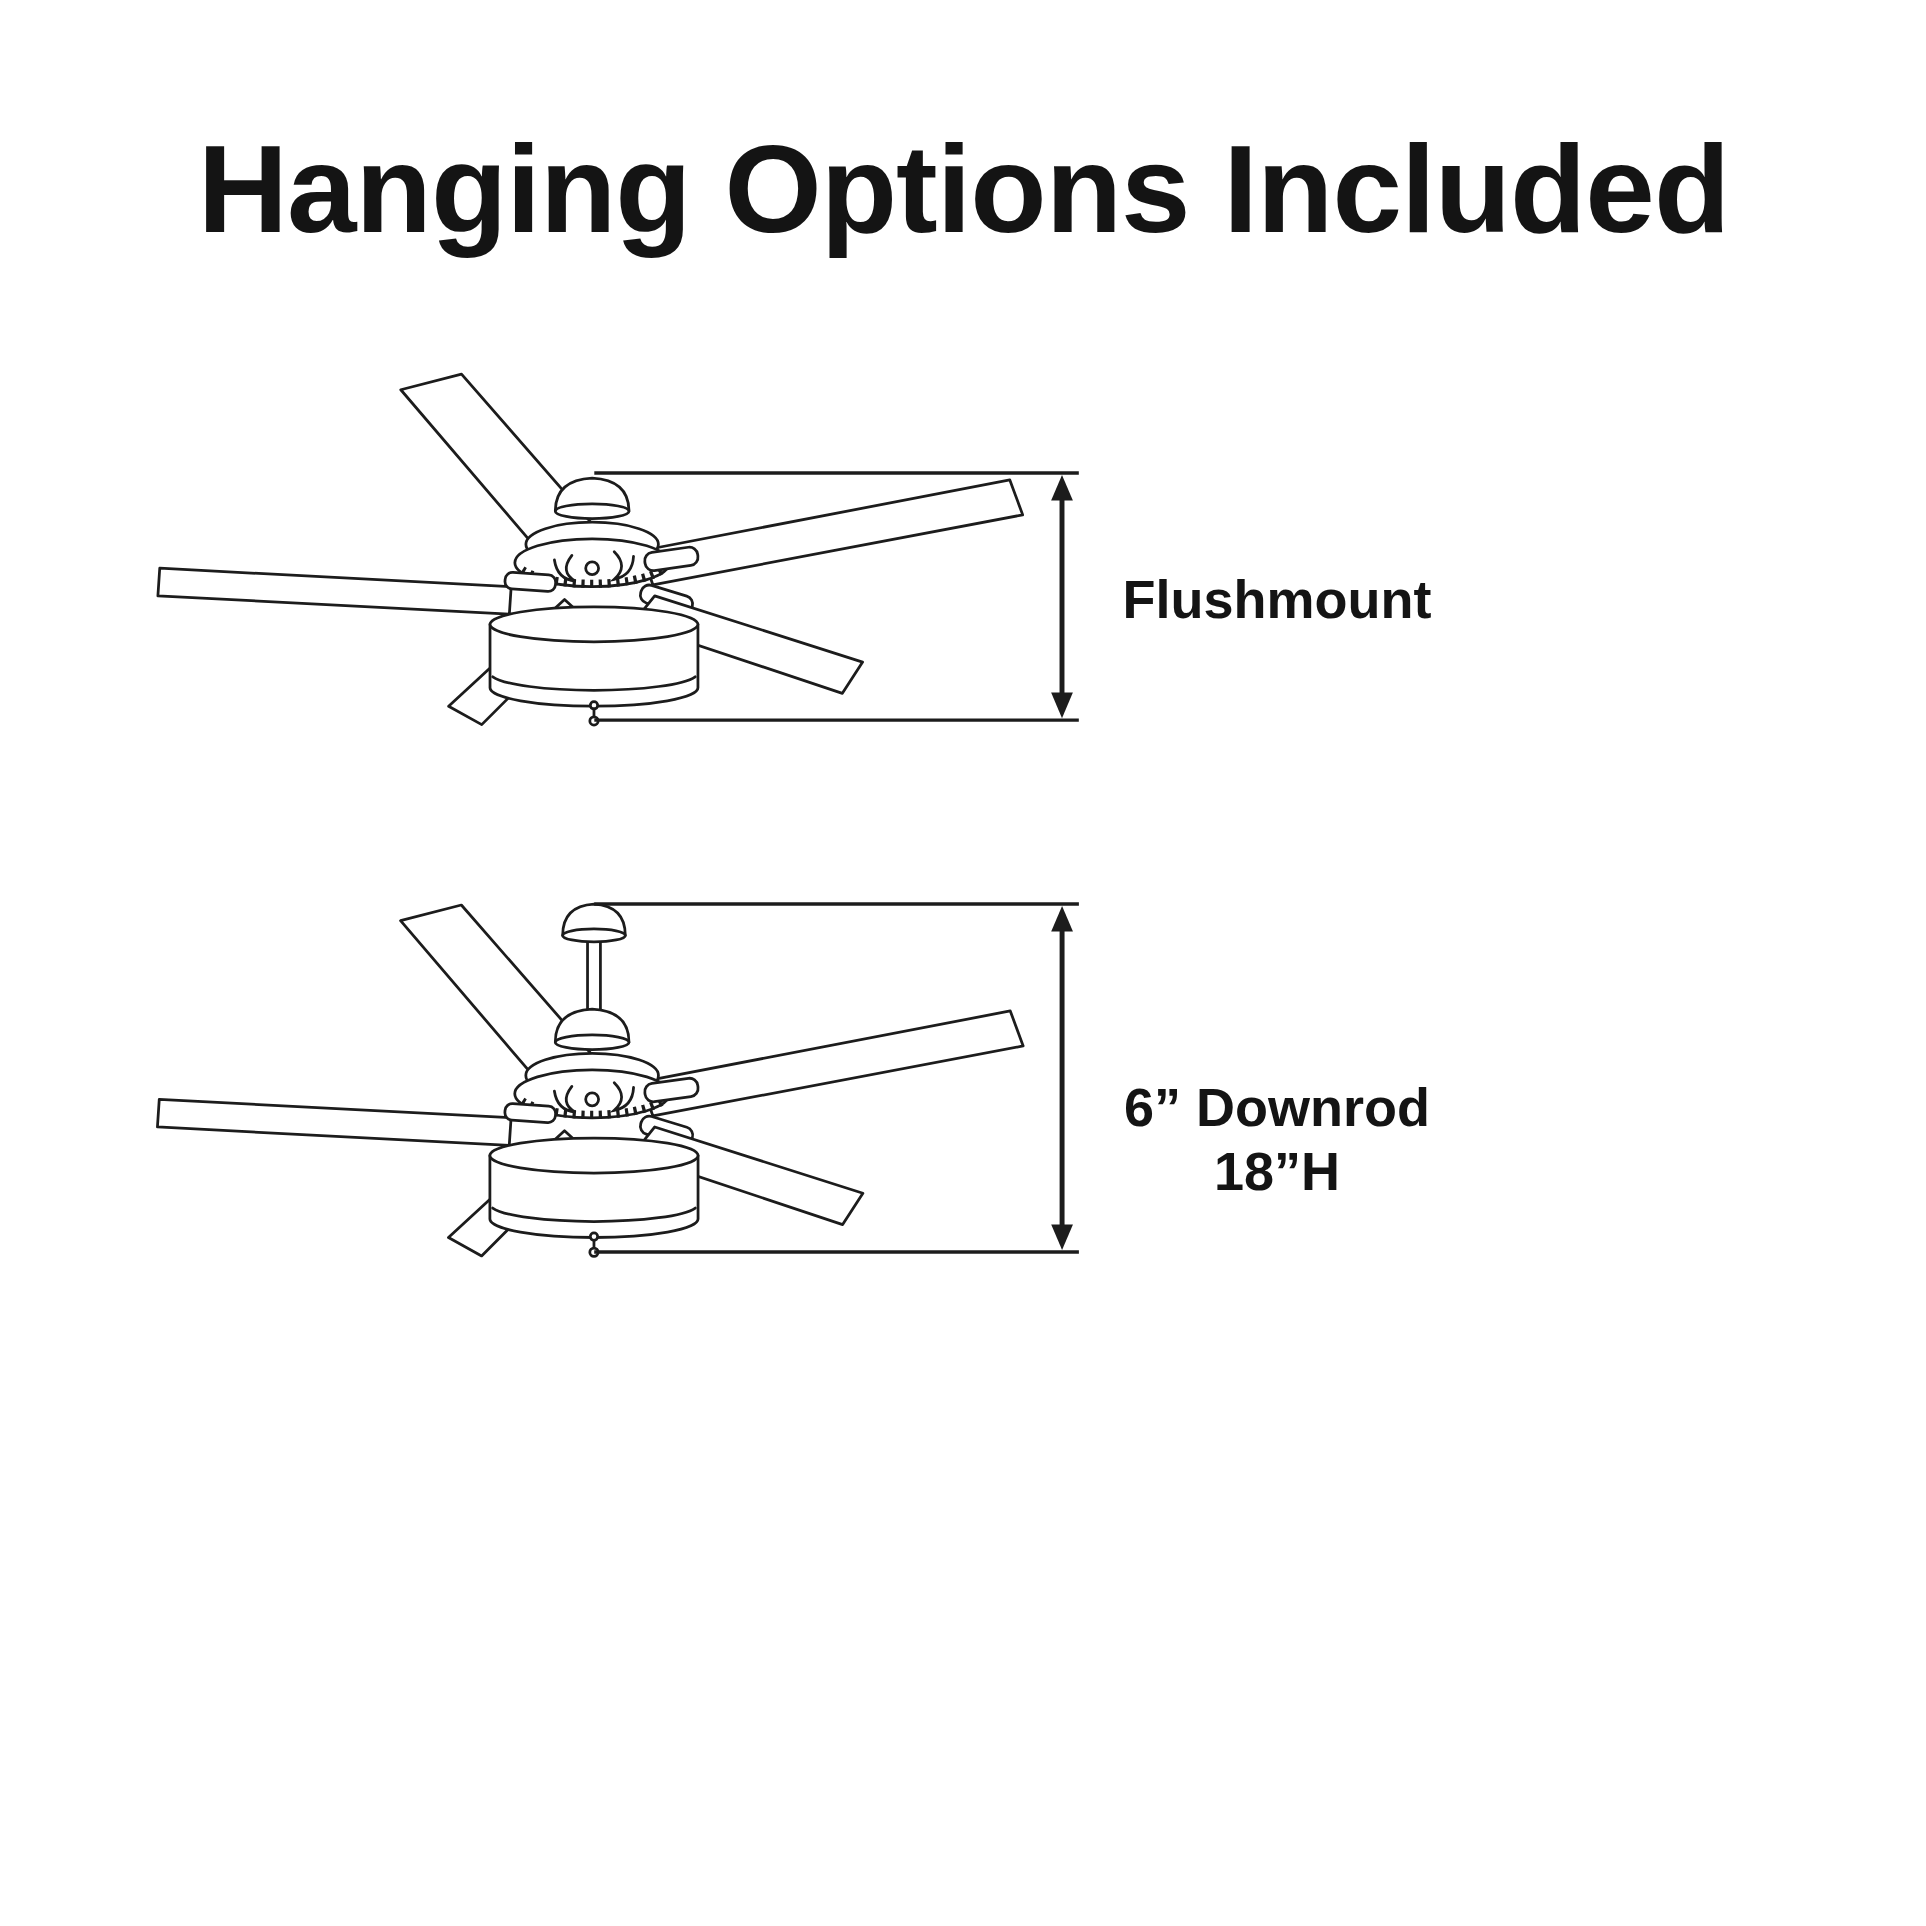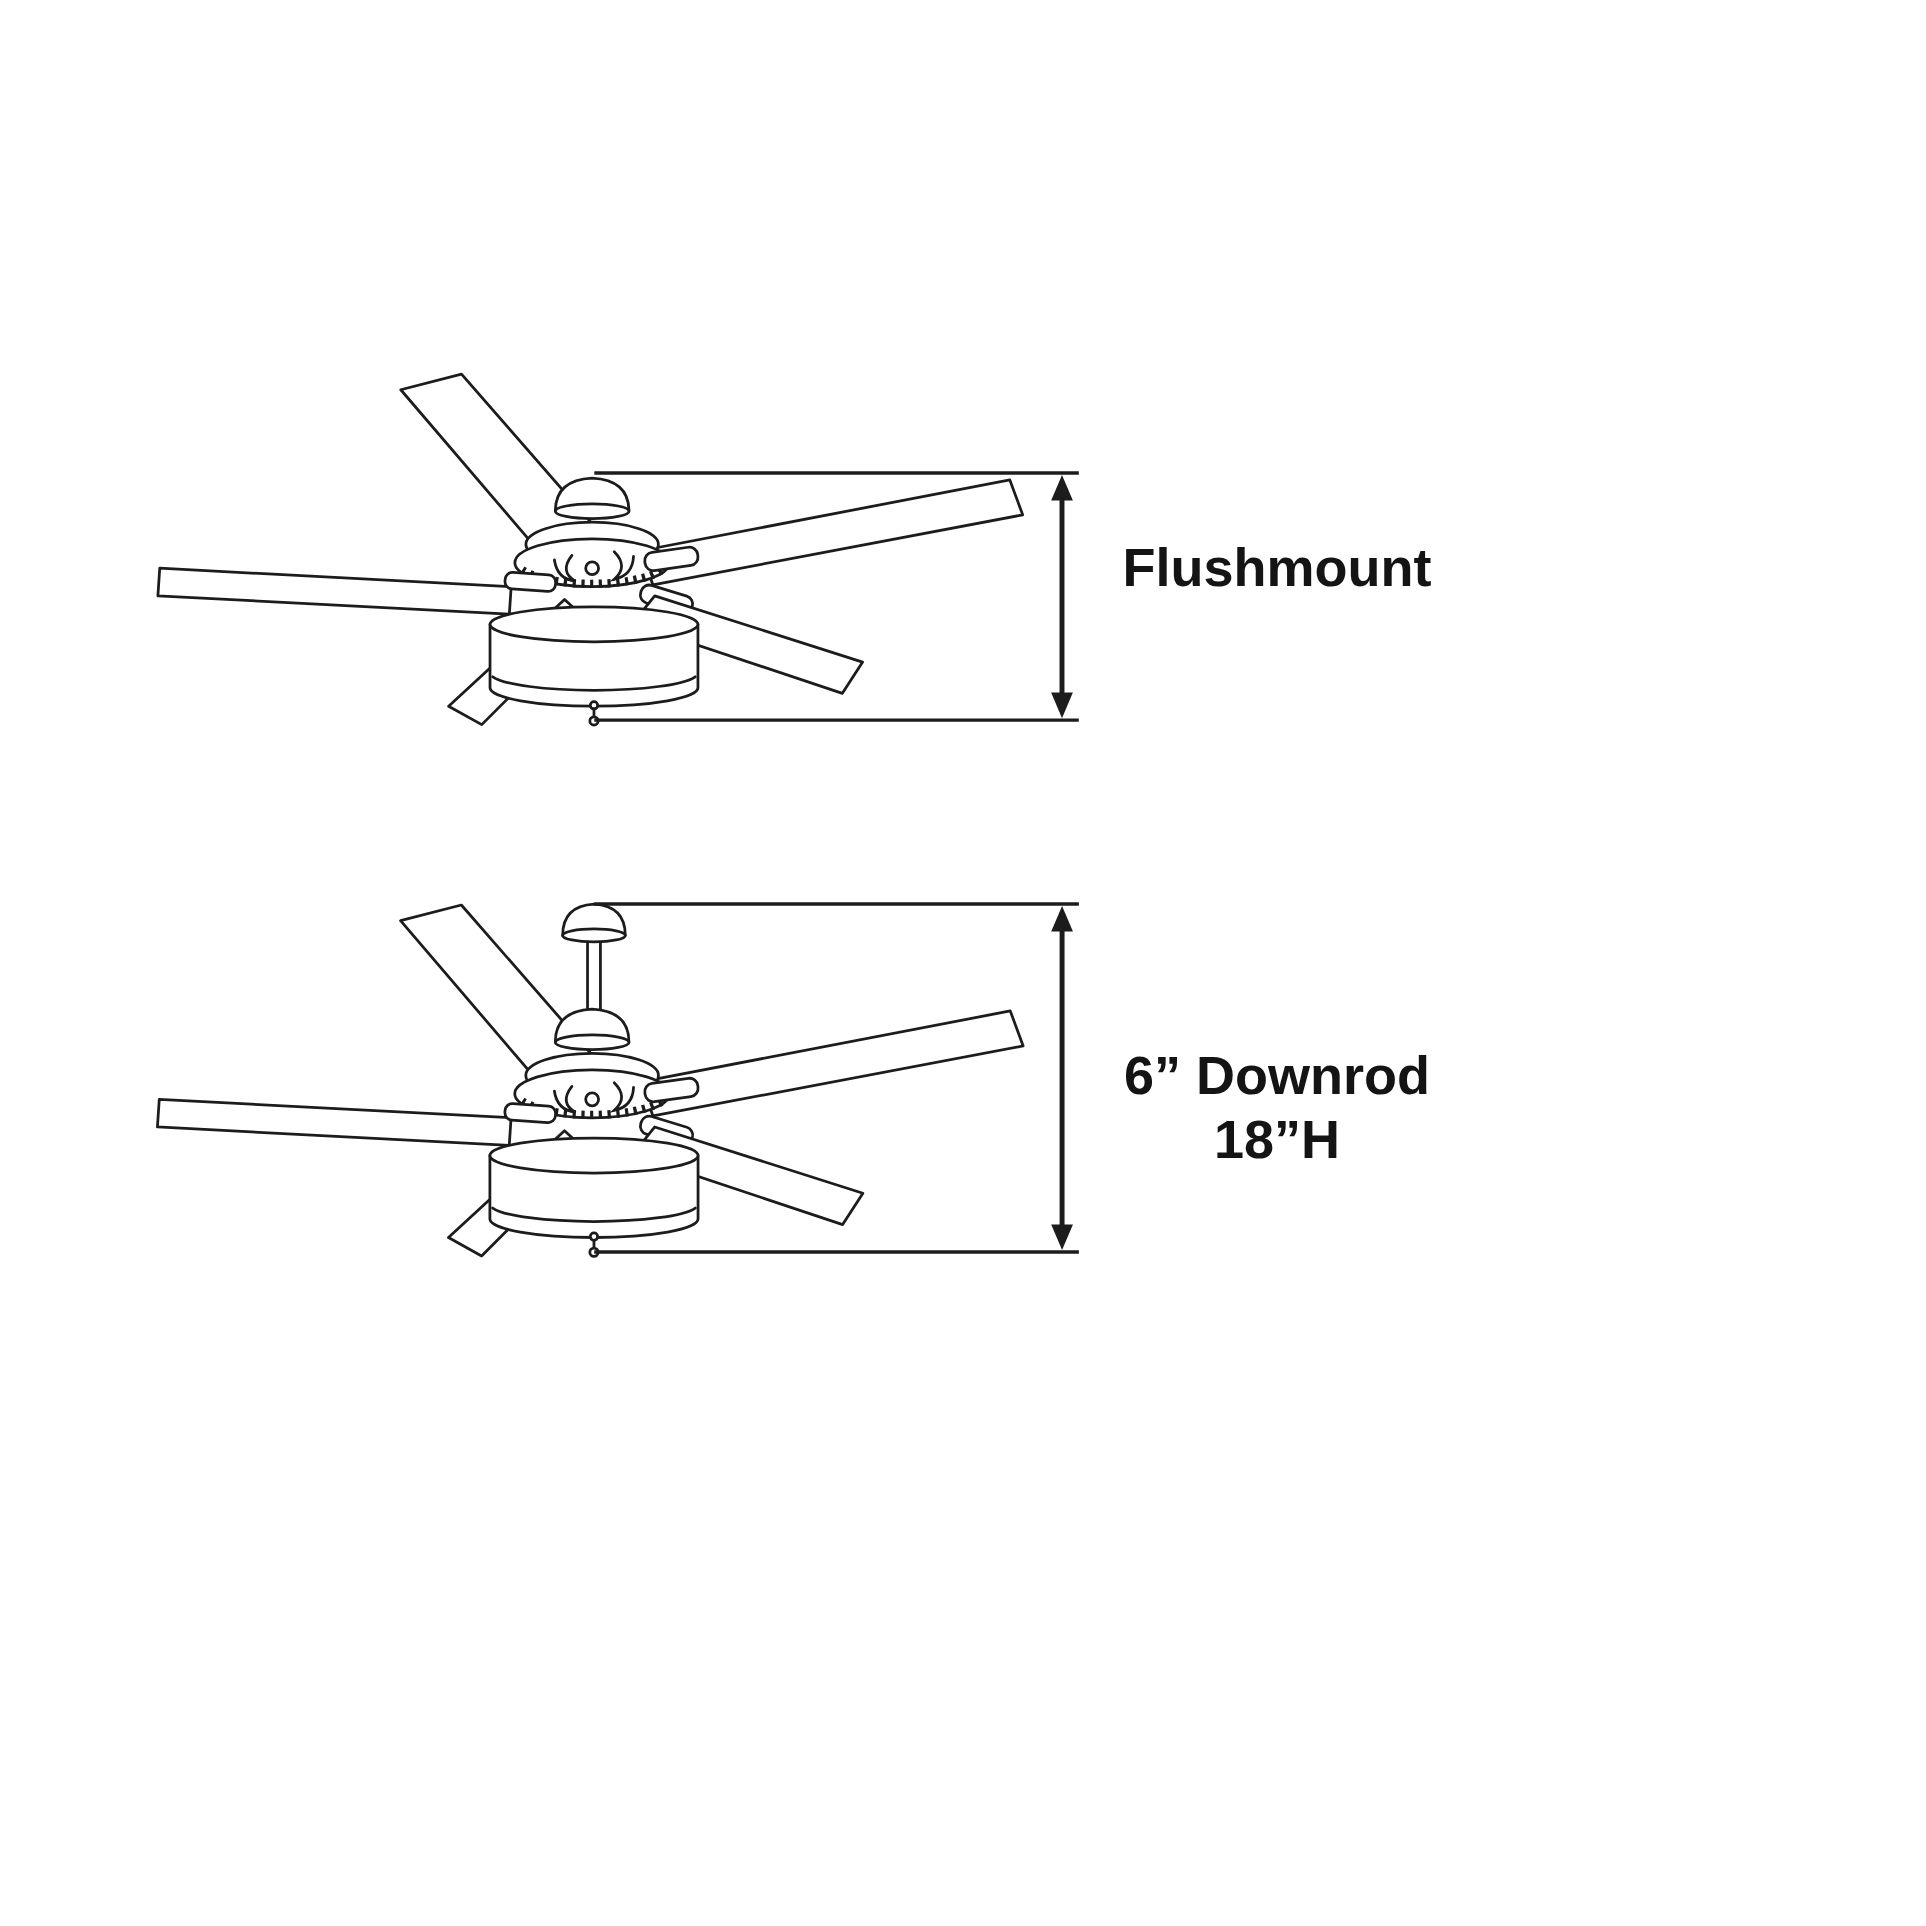--- a/index.html
+++ b/index.html
@@ -28,35 +28,37 @@
   .bracket-1{left:594px;top:465px;width:495px;height:265px;}
   .bracket-2{left:594px;top:896px;width:495px;height:364px;}
   .dim-label{
     position:absolute;
     left:1089px;width:376px;
     text-align:center;
     font-size:54px;
     font-weight:600;
     line-height:1.18;
     color:#141414;
+    margin-top:32px;
   }
   .dim-label-1{top:536px;}
   .dim-label-2{top:1044px;}
   .fanline{fill:#ffffff;stroke:#1c1c1c;stroke-width:3;stroke-linejoin:round;stroke-linecap:round;}
   .fanline-open{fill:none;stroke:#1c1c1c;stroke-width:3;stroke-linecap:round;}
   .fringe{fill:none;stroke:#1c1c1c;stroke-width:9;stroke-dasharray:3.5,6;}
   .dimline{stroke:#1c1c1c;stroke-width:3.5;}
   .dimarrow-line{stroke:#1c1c1c;stroke-width:5;}
   .dimarrow-head{fill:#1c1c1c;stroke:none;}
 </style>
 </head>
 <body>
 
 <div id="page">
 
+  <div class="title">Hanging Options Included</div>
 
   <svg class="fan-svg fan-flush" viewBox="0 0 1000 400" aria-hidden="true">
     <g>
 
       <path class="fanline" d="M438,208 L284,28 L350,11 L508,192 Z"></path>
 
       <path class="fanline" d="M545,203 L946,126 L960,164 L558,240 Z"></path>
 
       <path class="fanline" d="M404,242 L22,222 L20,252 L402,272 Z"></path>
 

